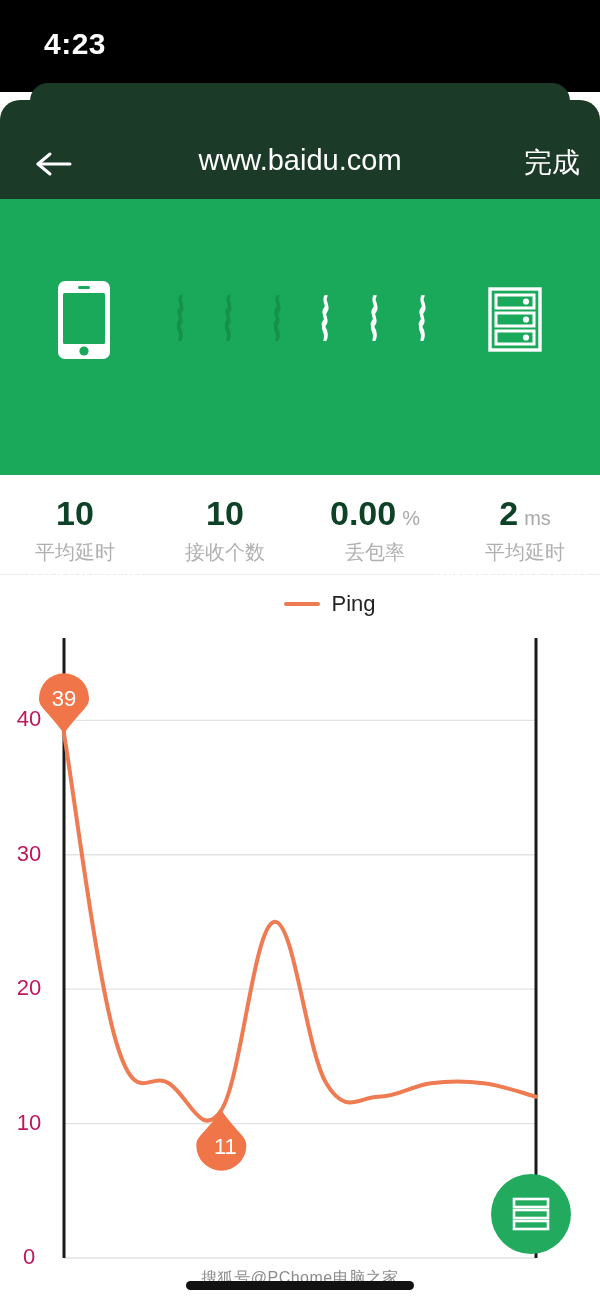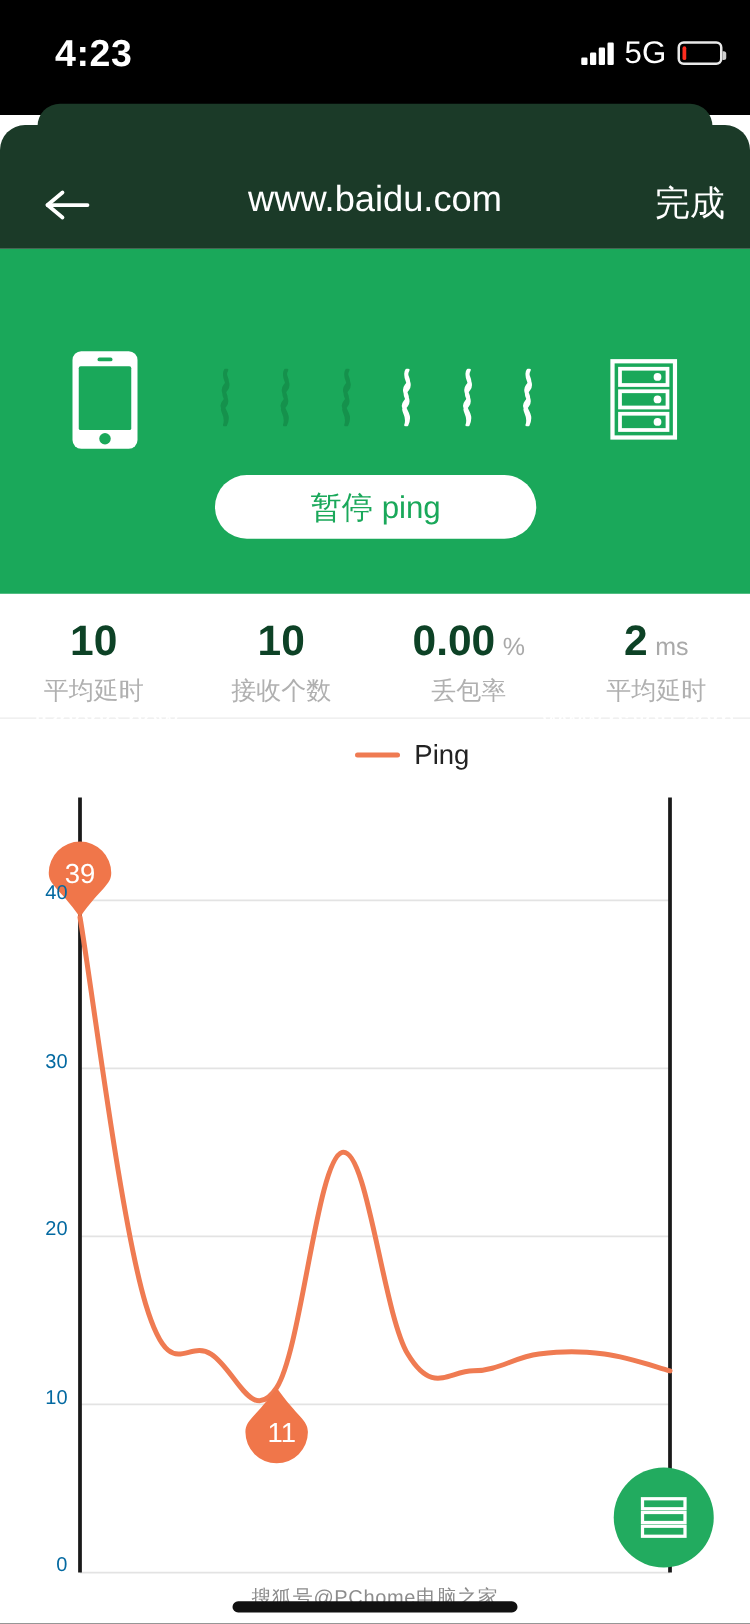--- a/index.html
+++ b/index.html
@@ -117,22 +117,22 @@
   }
   .legend-line { width:36px; height:4px; background:#ef7b52; border-radius:2px; }
   .legend-lbl { color:#222; font-size:22px; }
 
   
   .chartwrap {
     position:absolute; top:620px; left:0; width:600px; height:660px; z-index:10;
   }
   .chart-svg { position:absolute; left:0; top:0; }
   .ytick {
-    position:absolute; width:50px; text-align:right;
-    color:#0369a1; font-size:16px;
+    position:absolute; width:50px; text-align:center;
+    color:#be185d; font-size:22px;
   }
 
   
   .fab {
     position:absolute; right:29px; top:1174px; width:80px; height:80px;
     background:#22ab5f; border-radius:50%; z-index:50;
     display:flex; align-items:center; justify-content:center; cursor:pointer;
   }
 
   
@@ -146,32 +146,20 @@
     background:#111; border-radius:5px; z-index:61;
   }
 </style>
 </head>
 <body>
 
 <div id="phone">
 
   <div class="statusbar">
     <div class="sb-time">4:23</div>
-    <div class="sb-right">
-      <div class="sig">
-        <i></i>
-          <i></i>
-          <i></i>
-          <i></i>
-      </div>
-      <div class="sb-net">5G</div>
-      <div class="batt">
-        <div class="batt-fill" id="batt-fill" style="width: 12%; background: rgb(255, 45, 31);"></div>
-      </div>
-    </div>
   </div>
 
   <div class="card-behind"></div>
 
   <div class="navbar">
     <div class="nav-back">
       <svg width="40" height="30" viewBox="0 0 40 30">
         <path d="M16 5 L4 15 L16 25" fill="none" stroke="#ffffff" stroke-width="3" stroke-linecap="round" stroke-linejoin="round"></path>
         <line x1="4" y1="15" x2="36" y2="15" stroke="#ffffff" stroke-width="3" stroke-linecap="round"></line>
       </svg>
@@ -217,21 +205,20 @@
         <path d="M9 1 C5 6 13 9 8 14 C4 19 12 22 7 27 C3 32 13 35 8 45 C11 36 3 34 8 29 C12 24 4 21 9 16 C13 11 5 8 9 1 Z" fill="#ffffff" stroke="#ffffff" stroke-width="3.2" stroke-linejoin="round"></path>
       </svg>
       <svg class="pk" viewBox="0 0 18 46">
         <path d="M9 1 C5 6 13 9 8 14 C4 19 12 22 7 27 C3 32 13 35 8 45 C11 36 3 34 8 29 C12 24 4 21 9 16 C13 11 5 8 9 1 Z" fill="#ffffff" stroke="#ffffff" stroke-width="3.2" stroke-linejoin="round"></path>
       </svg>
       <svg class="pk" viewBox="0 0 18 46">
         <path d="M9 1 C5 6 13 9 8 14 C4 19 12 22 7 27 C3 32 13 35 8 45 C11 36 3 34 8 29 C12 24 4 21 9 16 C13 11 5 8 9 1 Z" fill="#ffffff" stroke="#ffffff" stroke-width="3.2" stroke-linejoin="round"></path>
       </svg>
     </div>
 
-  <div class="pause-btn">暂停 ping</div>
 
   <div class="stats" id="stats">
       <div class="stat">
         <div class="stat-val">
           <span>10</span>
         </div>
         <div class="stat-lbl">平均延时</div>
       </div>
       <div class="stat">
         <div class="stat-val">

